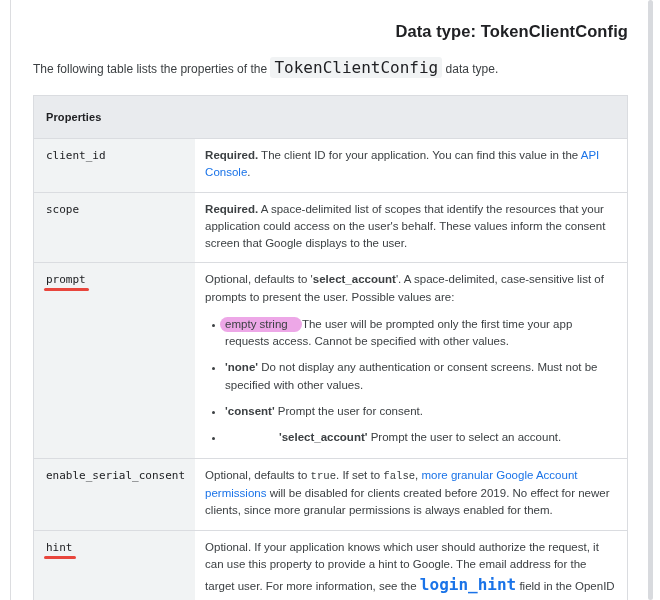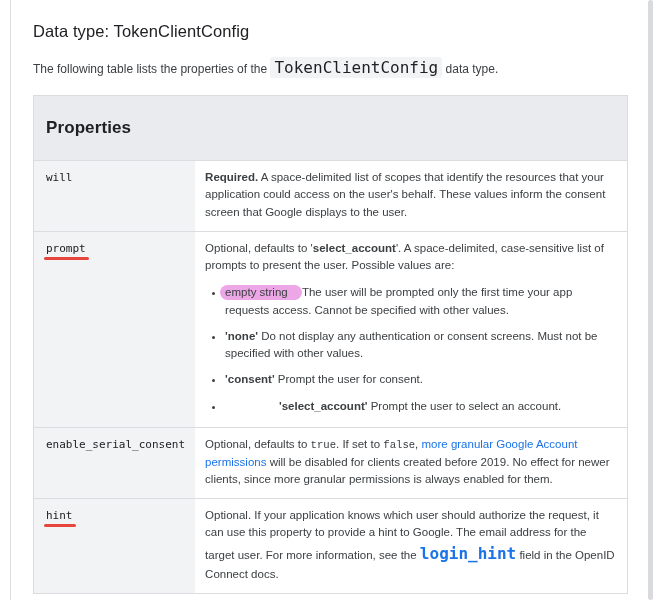--- a/index.html
+++ b/index.html
@@ -23,33 +23,33 @@
   .left-edge{
     position:absolute;left:10px;top:0;width:1px;height:600px;background:#dcdde0;
   }
   .scrollbar{
     position:absolute;right:7px;top:0;width:5px;height:600px;background:#d8dade;border-radius:3px;
   }
   .content{
     position:absolute;left:33px;top:12px;width:595px;
   }
   h1.page-title{
-    font-size:16.5px;font-weight:400;color:var(--title);
-    margin:10px 0 0 0;letter-spacing:.1px;
+    font-size:16.5px;font-weight:700;color:var(--title);
+    margin:10px 0 0 0;letter-spacing:.1px;text-align:right;
   }
   p.intro{
     margin:15px 0 0 0;font-size:12px;line-height:1.5;color:var(--text);
   }
   table.props{
     margin-top:15px;width:595px;border-collapse:collapse;
     border:1px solid var(--border);
   }
   table.props th{
     text-align:left;background:var(--headerbg);color:var(--title);
-    font-size:17px;font-weight:600;padding:22px 12px;letter-spacing:.1px;
+    font-size:11px;font-weight:600;padding:15px 12px;letter-spacing:.1px;
   }
   table.props tr{border-top:1px solid var(--border);}
   td.prop{
     background:var(--propbg);width:143px;vertical-align:top;
     padding:10px 10px 10px 12px;
     font-family:"DejaVu Sans Mono", monospace;
     font-size:11px;color:var(--title);
   }
   .prop-name{position:relative;display:inline-block;}
   .red-underline{
@@ -90,21 +90,27 @@
   <h1 class="page-title">Data type: TokenClientConfig</h1>
   <p class="intro"><span class="seg-plain">The following table lists the properties of the </span><span class="seg-chip">TokenClientConfig</span><span class="seg-plain"> data type.</span></p>
   <table class="props">
     <thead>
       <tr>
         <th colspan="2">Properties</th>
       </tr>
     </thead>
     <tbody id="rows">
         <tr>
-          <td class="prop"><span class="prop-name">will</span></td>
+          <td class="prop"><span class="prop-name">client_id</span></td>
+          <td class="desc">
+            <p><span class="seg-bold">Required.</span><span class="seg-plain"> The client ID for your application. You can find this value in the </span><a class="seg-link">API Console</a><span class="seg-plain">.</span></p>
+          </td>
+        </tr>
+        <tr>
+          <td class="prop"><span class="prop-name">scope</span></td>
           <td class="desc">
             <p><span class="seg-bold">Required.</span><span class="seg-plain"> A space-delimited list of scopes that identify the resources that your application could access on the user's behalf. These values inform the consent screen that Google displays to the user.</span></p>
           </td>
         </tr>
         <tr>
           <td class="prop"><span class="prop-name">prompt<span class="red-underline"></span></span></td>
           <td class="desc">
             <p><span class="seg-plain">Optional, defaults to '</span><span class="seg-bold">select_account</span><span class="seg-plain">'. A space-delimited, case-sensitive list of prompts to present the user. Possible values are:</span></p>
             <ul>
               <li><span class="seg-highlight">empty string </span><span class="seg-plain">The user will be prompted only the first time your app requests access. Cannot be specified with other values.</span></li>

